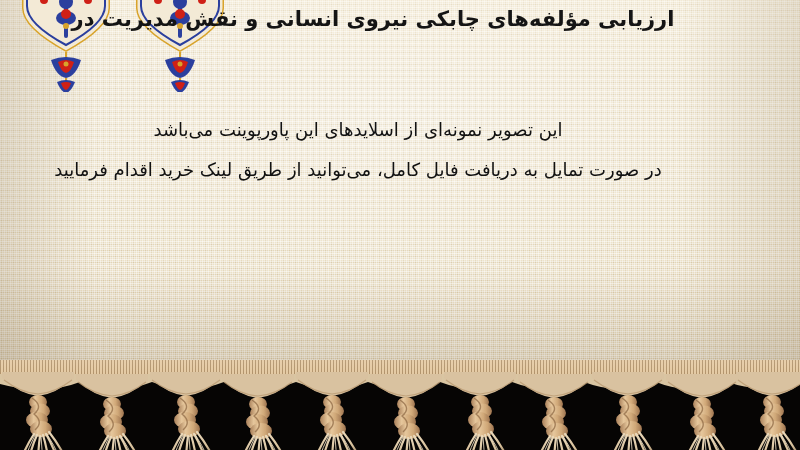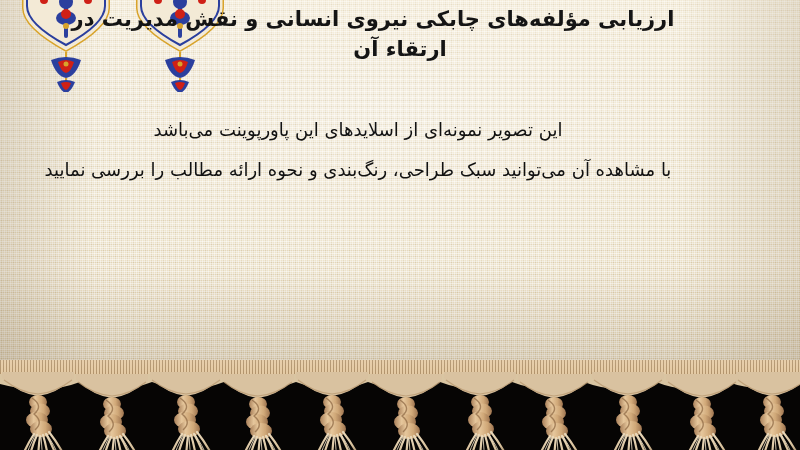--- a/index.html
+++ b/index.html
@@ -284,26 +284,25 @@
         <circle cx="48" cy="108" r="2.5" fill="#d8a32b"></circle>
         <path d="M47 122 L49 122 L49 126 L47 126 Z" fill="#d8a32b"></path>
         <path d="M39 126 Q48 122 57 126 Q53 136 48 137 Q43 136 39 126 Z" fill="#2b3f9e"></path>
         <path d="M43 127 Q48 125 53 127 Q51 133 48 134 Q45 133 43 127 Z" fill="#cf2016"></path>
       </g>
     </svg>
   </div>
 
   <div class="title-block">
     <div class="title-line l1">ارزیابی مؤلفه‌های چابکی نیروی انسانی و نقش مدیریت در</div>
-    <div class="title-line l2">ارتقاء آن</div>
   </div>
 
   <div class="body-block">
     <div class="body-line">این تصویر نمونه‌ای از اسلایدهای این پاورپوینت می‌باشد</div>
-    <div class="body-line">با مشاهده آن می‌توانید سبک طراحی، رنگ‌بندی و نحوه ارائه مطالب را بررسی نمایید</div>
+    <div class="body-line">در صورت تمایل به دریافت فایل کامل، می‌توانید از طریق لینک خرید اقدام فرمایید</div>
   </div>
 
   <div class="fringe-zone">
     <div class="fringe-edge"></div>
     <svg class="fringe-svg" viewBox="0 0 800 90" xmlns="http://www.w3.org/2000/svg">
       <defs>
         <linearGradient id="cordg" x1="0" y1="0" x2="1" y2="0">
           <stop offset="0%" stop-color="#a9805a"></stop>
           <stop offset="35%" stop-color="#e6c79c"></stop>
           <stop offset="70%" stop-color="#d0a878"></stop>

